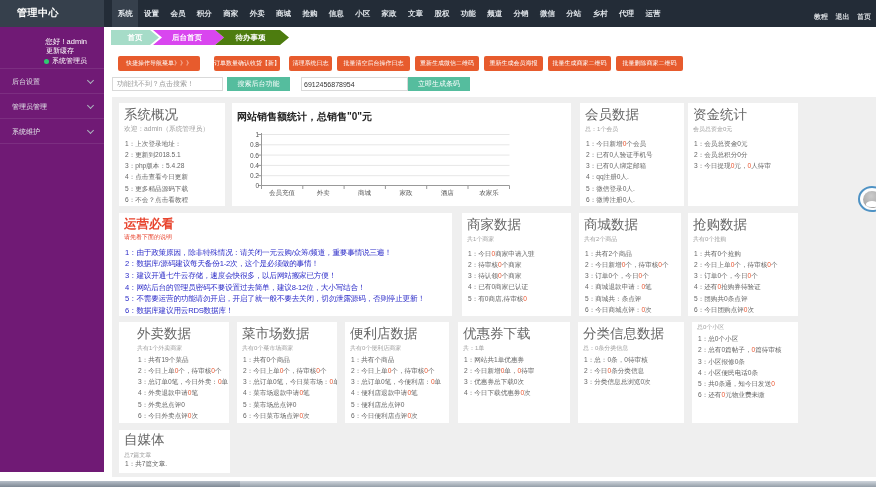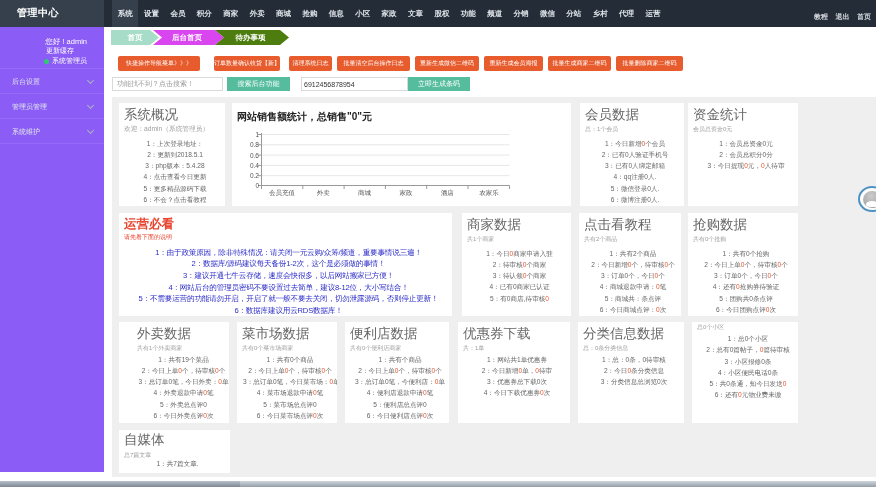--- a/index.html
+++ b/index.html
@@ -9,21 +9,21 @@
 
 #header { position:absolute; left:0; top:0; width:876px; height:27px; background:#232c37; }
 #logo { position:absolute; left:0; top:0; width:104px; height:27px; background:#36404c; color:#fff; font-size:10px; font-weight:bold; line-height:25px; padding-left:17px; letter-spacing:0.5px; }
 #nav { position:absolute; left:112px; top:0; height:21px; }
 #nav span { display:inline-block; width:26.4px; height:27px; line-height:27px; text-align:center; color:#dfe4e9; font-size:7.5px; font-weight:bold; }
 #nav span.act { background:#36404c; }
 #hright { position:absolute; right:5px; top:0; height:27px; line-height:27px; }
 #hright span { color:#d6dade; font-size:7px; font-weight:bold; margin-left:7.5px; }
 
 
-#sidebar { position:absolute; left:0; top:27px; width:104px; height:445px; background:#8b5cf6; }
+#sidebar { position:absolute; left:0; top:27px; width:104px; height:445px; background:#701a75; }
 #suser { text-align:right; padding:11px 17px 0 0; color:#fff; }
 #suser .l1 { font-size:7.5px; line-height:8px; }
 #suser .l2 { font-size:7px; line-height:8px; margin-top:1px; padding-right:13px; }
 #suser .l3 { font-size:7px; line-height:8px; margin-top:2px; margin-bottom:3px; }
 #suser .dot { display:inline-block; width:5px; height:5px; border-radius:50%; background:#2ecc71; margin-right:3px; vertical-align:-0.5px; }
 .smenu { height:25px; line-height:25px; border-top:1px solid rgba(255,255,255,0.09); color:#e3e7ea; font-size:7px; padding-left:12px; position:relative; }
 .smenu .chev { position:absolute; right:11px; top:9px; width:5px; height:5px; border-right:1px solid #aab4bd; border-bottom:1px solid #aab4bd; transform:rotate(45deg); }
 
 
 #main { position:absolute; left:104px; top:27px; width:772px; height:454px; background:#ffffff; }
@@ -39,21 +39,21 @@
 .rbtn { position:absolute; top:29px; height:15px; background:#e75b2d; border-radius:2px; color:#fff; font-size:6px; line-height:15px; text-align:center; overflow:hidden; white-space:nowrap; }
 
 
 .inp { position:absolute; top:50px; height:14px; background:#fff; border:1px solid #d9d9d9; font-size:7px; color:#999; line-height:12px; padding-left:4px; overflow:hidden; white-space:nowrap; }
 .gbtn { position:absolute; top:50px; height:14px; background:#55bd9e; color:#fff; font-size:7px; line-height:14px; text-align:center; overflow:hidden; white-space:nowrap; }
 
 
 .card { position:absolute; background:#fff; overflow:hidden; }
 .card h3 { font-weight:400; font-size:13.5px; color:#666; margin:2.5px 0 0 5px; white-space:nowrap; }
 .card .sub { font-size:6px; color:#9e9e9e; margin:1px 0 0 5px; white-space:nowrap; }
-.card ul { list-style:none; margin-top:4px;text-align:center; }
+.card ul { list-style:none; margin-top:4px; }
 .card.row3 ul { margin-top:1px; }
 .card li { font-size:6.6px; color:#666; height:11.3px; line-height:11.3px; padding-left:6px; white-space:nowrap; overflow:hidden; }
 .r { color:#e8542e; }
 .card.warn h3 { color:#e8442e; font-weight:bold; font-size:12.5px; }
 .card.warn .sub { color:#e8442e; margin-top:0.5px; }
 .card.warn li { color:#2b2bc8; height:11.7px; line-height:11.7px; font-size:7.6px; letter-spacing:-0.2px; }
 .card.warn ul { margin-top:4.5px; }
 
 
 #botwhite { position:absolute; left:0px; top:450px; width:772px; height:31px; background:#fff; }
@@ -210,21 +210,21 @@
     <ul>
       <li>1：今日<span class="r">0</span>商家申请入驻</li>
       <li>2：待审核<span class="r">0</span>个商家</li>
       <li>3：待认领<span class="r">0</span>个商家</li>
       <li>4：已有0商家已认证</li>
       <li>5：有0商店,待审核<span class="r">0</span></li>
     </ul>
   </div>
 
   <div class="card" style="left:475px;top:186px;width:102px;height:103px;">
-    <h3>点击看教程</h3>
+    <h3>商城数据</h3>
     <div class="sub">共有2个商品</div>
     <ul>
       <li>1：共有2个商品</li>
       <li>2：今日新增<span class="r">0</span>个，待审核<span class="r">0</span>个</li>
       <li>3：订单0个，今日<span class="r">0</span>个</li>
       <li>4：商城退款申请：<span class="r">0</span>笔</li>
       <li>5：商城共：条点评</li>
       <li>6：今日商城点评：<span class="r">0</span>次</li>
     </ul>
   </div>

